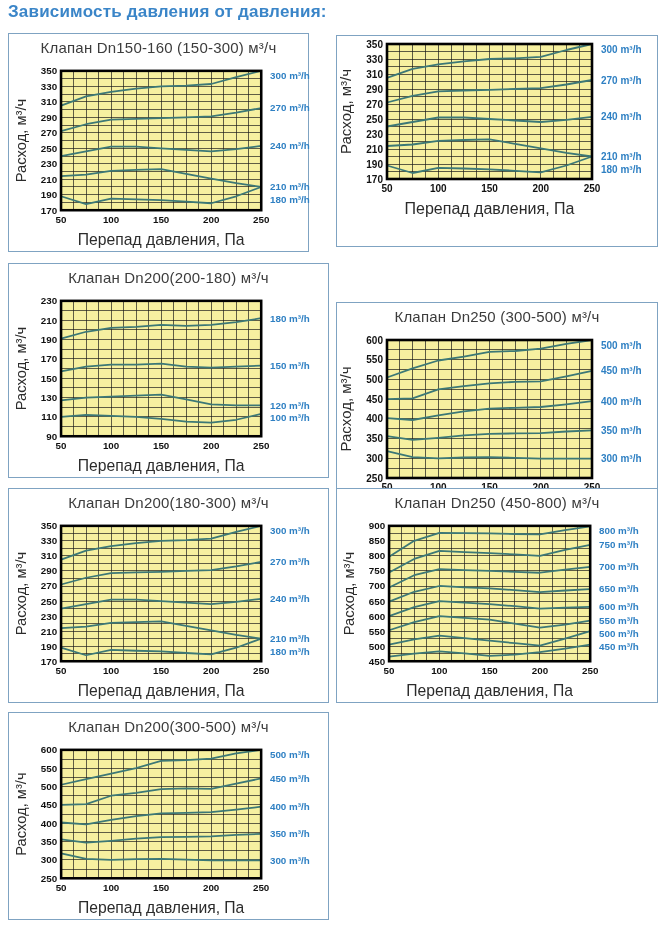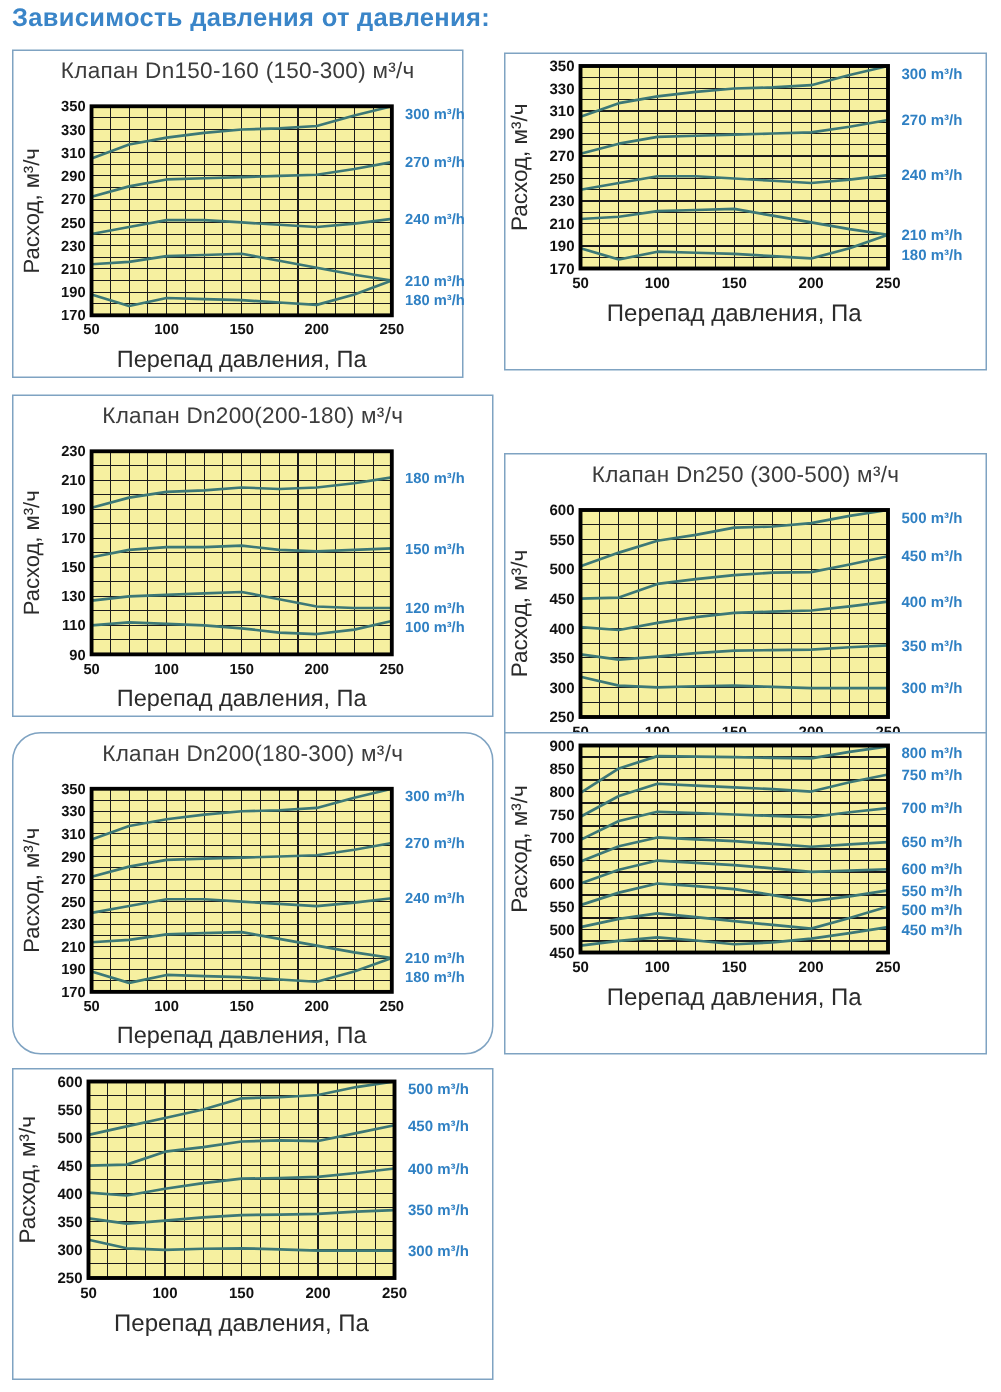--- a/index.html
+++ b/index.html
@@ -307,21 +307,21 @@
           <text x="255" y="159" text-anchor="middle" font-size="10" font-weight="bold" fill="#111111" font-family="&quot;Liberation Sans&quot;, sans-serif">250</text>
           <text x="264" y="16.5" text-anchor="start" font-size="10" font-weight="bold" fill="#2f80c3" font-family="&quot;Liberation Sans&quot;, sans-serif">500 m³/h</text>
           <text x="264" y="42.254285714285714" text-anchor="start" font-size="10" font-weight="bold" fill="#2f80c3" font-family="&quot;Liberation Sans&quot;, sans-serif">450 m³/h</text>
           <text x="264" y="72.61428571428571" text-anchor="start" font-size="10" font-weight="bold" fill="#2f80c3" font-family="&quot;Liberation Sans&quot;, sans-serif">400 m³/h</text>
           <text x="264" y="101.79142857142858" text-anchor="start" font-size="10" font-weight="bold" fill="#2f80c3" font-family="&quot;Liberation Sans&quot;, sans-serif">350 m³/h</text>
           <text x="264" y="130.18" text-anchor="start" font-size="10" font-weight="bold" fill="#2f80c3" font-family="&quot;Liberation Sans&quot;, sans-serif">300 m³/h</text>
           <text x="0" y="0" text-anchor="middle" font-size="15" font-weight="500" fill="#2b2b2b" font-family="&quot;Liberation Sans&quot;, sans-serif" transform="translate(14,77) rotate(-90)">Расход, м³/ч</text>
           <text x="152.5" y="181" text-anchor="middle" font-size="16" font-weight="500" fill="#2b2b2b" font-family="&quot;Liberation Sans&quot;, sans-serif">Перепад давления, Па</text>
         </svg>
       </div>
-      <div class="chart-panel" style="left: 8px; top: 488px; width: 321px; height: 215px; border-radius: 19px;">
+      <div class="chart-panel" style="left: 8px; top: 488px; width: 321px; height: 215px;">
         <div class="chart-title">Клапан Dn200(180-300) м³/ч</div>
         <svg width="318" height="188" viewBox="0 0 318 188" class="chart-canvas">
           <rect x="50" y="8" width="204" height="138" fill="#f6f0a0"></rect>
           <g stroke="#1a1a1a" stroke-width="0.7" shape-rendering="crispEdges">
             <line x1="62.75" y1="8" x2="62.75" y2="146"></line>
             <line x1="75.5" y1="8" x2="75.5" y2="146"></line>
             <line x1="88.25" y1="8" x2="88.25" y2="146"></line>
             <line x1="101" y1="8" x2="101" y2="146"></line>
             <line x1="113.75" y1="8" x2="113.75" y2="146"></line>
             <line x1="126.5" y1="8" x2="126.5" y2="146"></line>
@@ -383,20 +383,21 @@
           <text x="263" y="16.5" text-anchor="start" font-size="10" font-weight="bold" fill="#2f80c3" font-family="&quot;Liberation Sans&quot;, sans-serif">300 m³/h</text>
           <text x="263" y="48.30000000000001" text-anchor="start" font-size="10" font-weight="bold" fill="#2f80c3" font-family="&quot;Liberation Sans&quot;, sans-serif">270 m³/h</text>
           <text x="263" y="85.86666666666666" text-anchor="start" font-size="10" font-weight="bold" fill="#2f80c3" font-family="&quot;Liberation Sans&quot;, sans-serif">240 m³/h</text>
           <text x="263" y="126.5" text-anchor="start" font-size="10" font-weight="bold" fill="#2f80c3" font-family="&quot;Liberation Sans&quot;, sans-serif">210 m³/h</text>
           <text x="263" y="139.5" text-anchor="start" font-size="10" font-weight="bold" fill="#2f80c3" font-family="&quot;Liberation Sans&quot;, sans-serif">180 m³/h</text>
           <text x="0" y="0" text-anchor="middle" font-size="15" font-weight="500" fill="#2b2b2b" font-family="&quot;Liberation Sans&quot;, sans-serif" transform="translate(14,77) rotate(-90)">Расход, м³/ч</text>
           <text x="152" y="181" text-anchor="middle" font-size="16" font-weight="500" fill="#2b2b2b" font-family="&quot;Liberation Sans&quot;, sans-serif">Перепад давления, Па</text>
         </svg>
       </div>
       <div class="chart-panel" style="left: 336px; top: 488px; width: 322px; height: 215px;">
+        <div class="chart-title">Клапан Dn250 (450-800) м³/ч</div>
         <svg width="319" height="188" viewBox="0 0 319 188" class="chart-canvas">
           <rect x="50" y="8" width="205" height="138" fill="#f6f0a0"></rect>
           <g stroke="#1a1a1a" stroke-width="0.7" shape-rendering="crispEdges">
             <line x1="62.8125" y1="8" x2="62.8125" y2="146"></line>
             <line x1="75.625" y1="8" x2="75.625" y2="146"></line>
             <line x1="88.4375" y1="8" x2="88.4375" y2="146"></line>
             <line x1="101.25" y1="8" x2="101.25" y2="146"></line>
             <line x1="114.0625" y1="8" x2="114.0625" y2="146"></line>
             <line x1="126.875" y1="8" x2="126.875" y2="146"></line>
             <line x1="139.6875" y1="8" x2="139.6875" y2="146"></line>
@@ -463,20 +464,21 @@
           <text x="264" y="75.9" text-anchor="start" font-size="10" font-weight="bold" fill="#2f80c3" font-family="&quot;Liberation Sans&quot;, sans-serif">650 m³/h</text>
           <text x="264" y="93.99333333333334" text-anchor="start" font-size="10" font-weight="bold" fill="#2f80c3" font-family="&quot;Liberation Sans&quot;, sans-serif">600 m³/h</text>
           <text x="264" y="108.1" text-anchor="start" font-size="10" font-weight="bold" fill="#2f80c3" font-family="&quot;Liberation Sans&quot;, sans-serif">550 m³/h</text>
           <text x="264" y="121.1" text-anchor="start" font-size="10" font-weight="bold" fill="#2f80c3" font-family="&quot;Liberation Sans&quot;, sans-serif">500 m³/h</text>
           <text x="264" y="134.1" text-anchor="start" font-size="10" font-weight="bold" fill="#2f80c3" font-family="&quot;Liberation Sans&quot;, sans-serif">450 m³/h</text>
           <text x="0" y="0" text-anchor="middle" font-size="15" font-weight="500" fill="#2b2b2b" font-family="&quot;Liberation Sans&quot;, sans-serif" transform="translate(14,77) rotate(-90)">Расход, м³/ч</text>
           <text x="152.5" y="181" text-anchor="middle" font-size="16" font-weight="500" fill="#2b2b2b" font-family="&quot;Liberation Sans&quot;, sans-serif">Перепад давления, Па</text>
         </svg>
       </div>
       <div class="chart-panel" style="left: 8px; top: 712px; width: 321px; height: 208px;">
+        <div class="chart-title">Клапан Dn200(300-500) м³/ч</div>
         <svg width="318" height="181" viewBox="0 0 318 181" class="chart-canvas">
           <rect x="50" y="8" width="204" height="131" fill="#f6f0a0"></rect>
           <g stroke="#1a1a1a" stroke-width="0.7" shape-rendering="crispEdges">
             <line x1="62.75" y1="8" x2="62.75" y2="139"></line>
             <line x1="75.5" y1="8" x2="75.5" y2="139"></line>
             <line x1="88.25" y1="8" x2="88.25" y2="139"></line>
             <line x1="101" y1="8" x2="101" y2="139"></line>
             <line x1="113.75" y1="8" x2="113.75" y2="139"></line>
             <line x1="126.5" y1="8" x2="126.5" y2="139"></line>
             <line x1="139.25" y1="8" x2="139.25" y2="139"></line>

